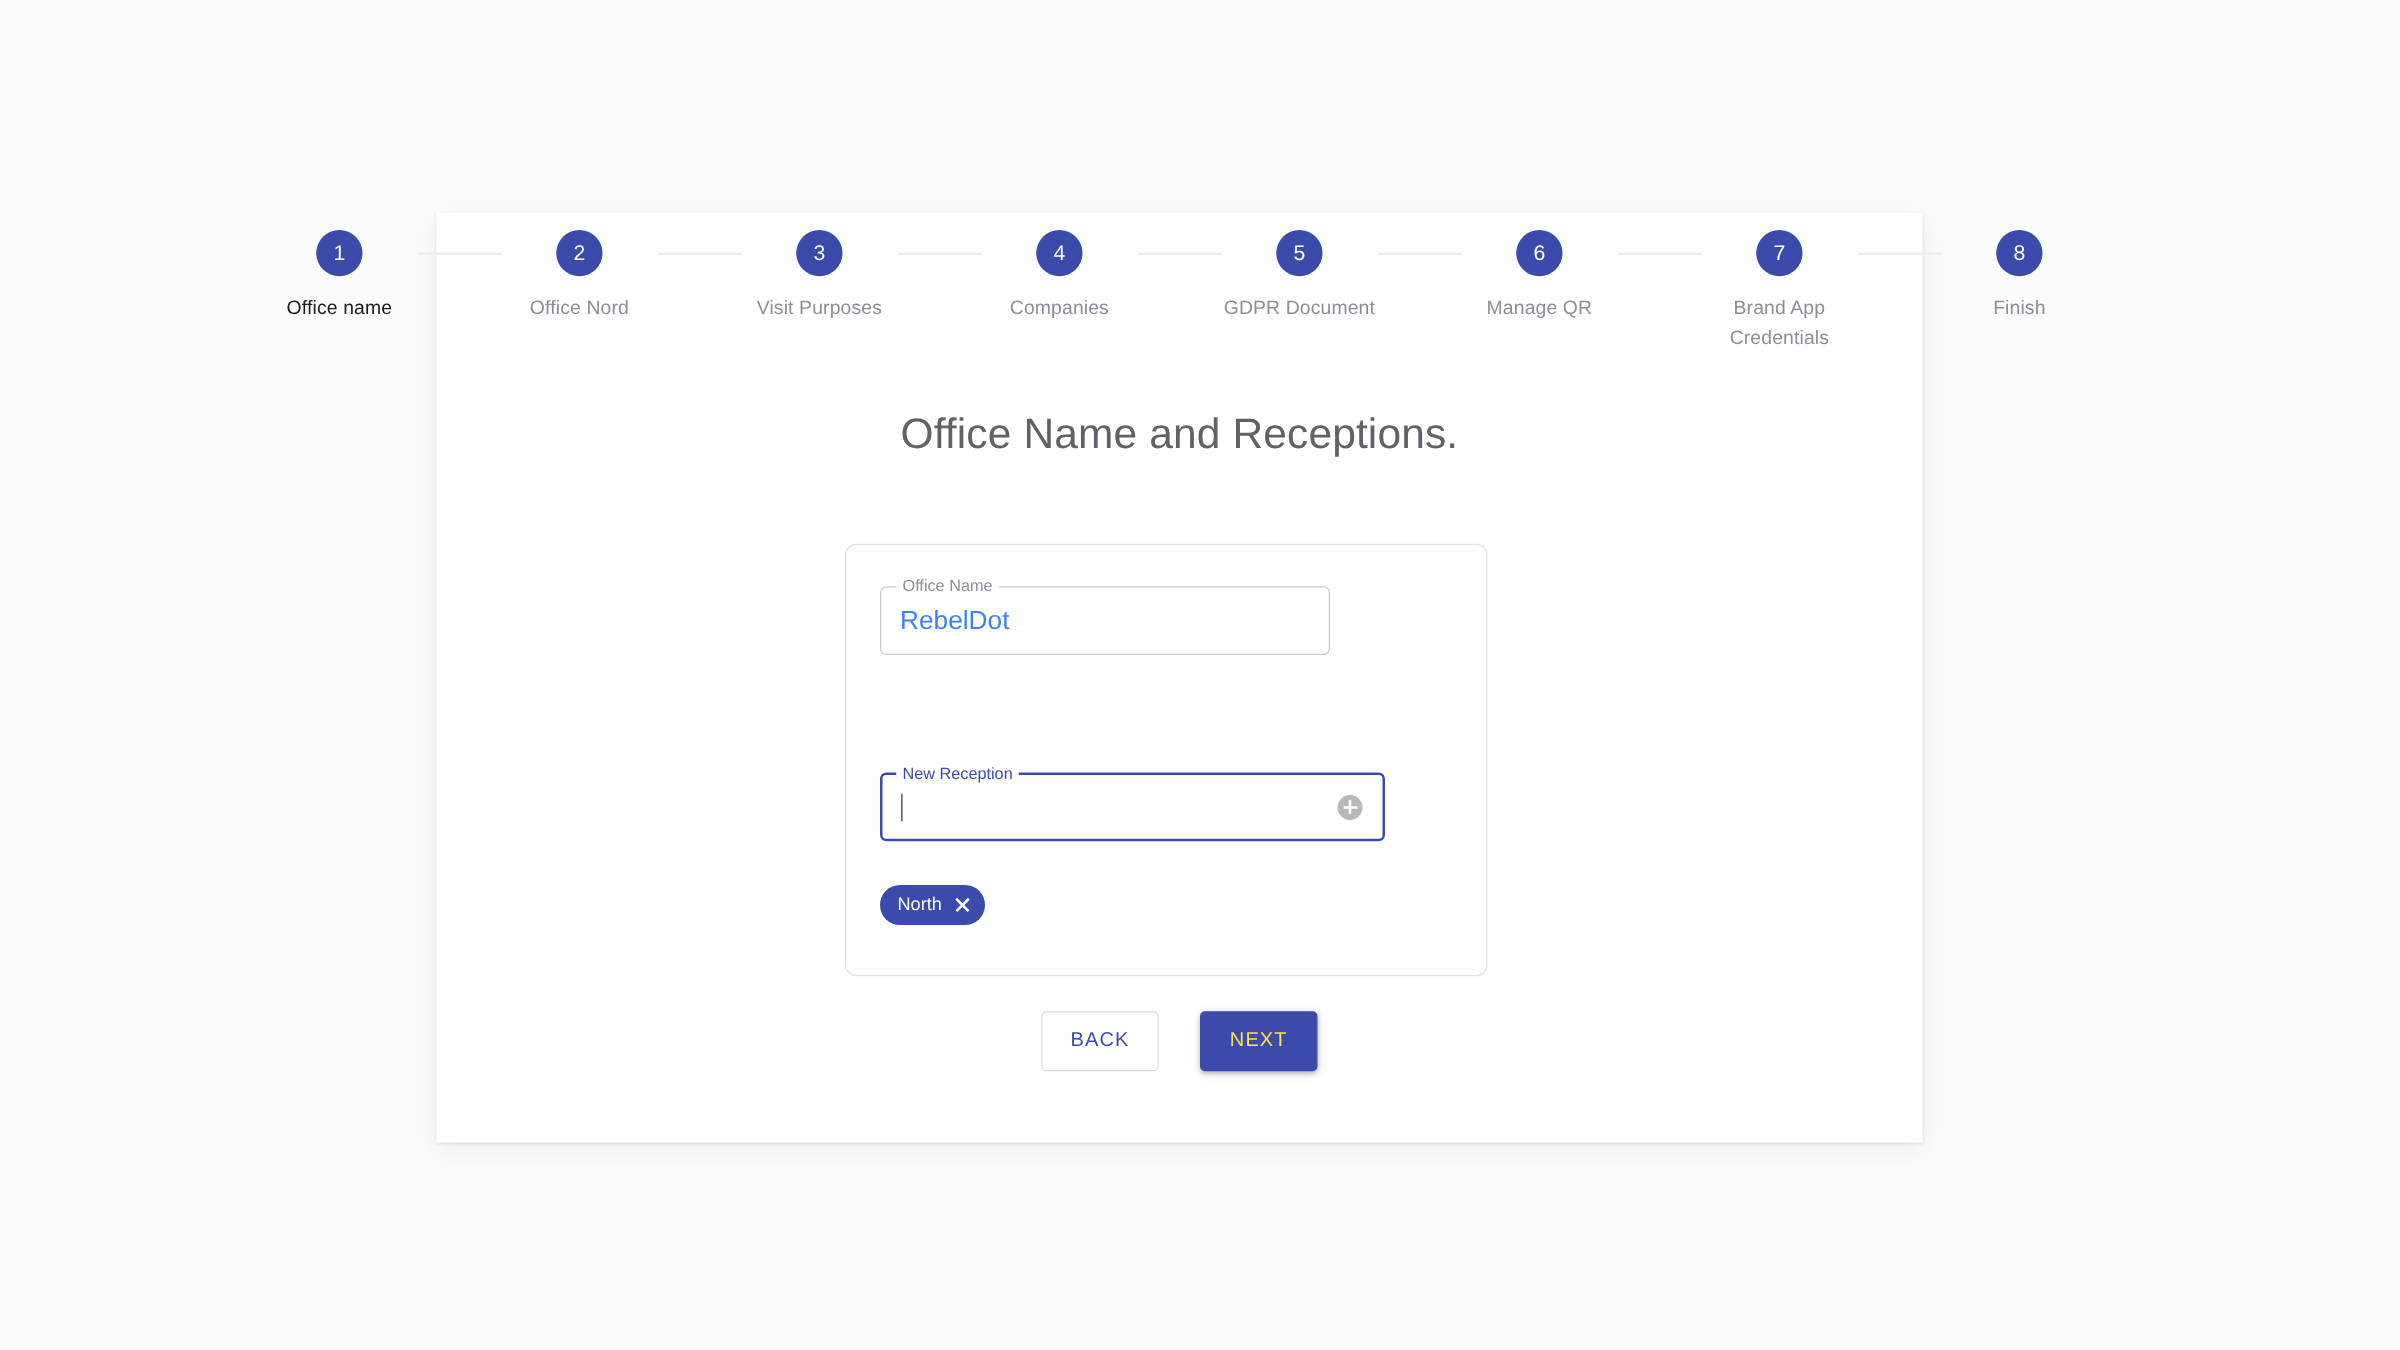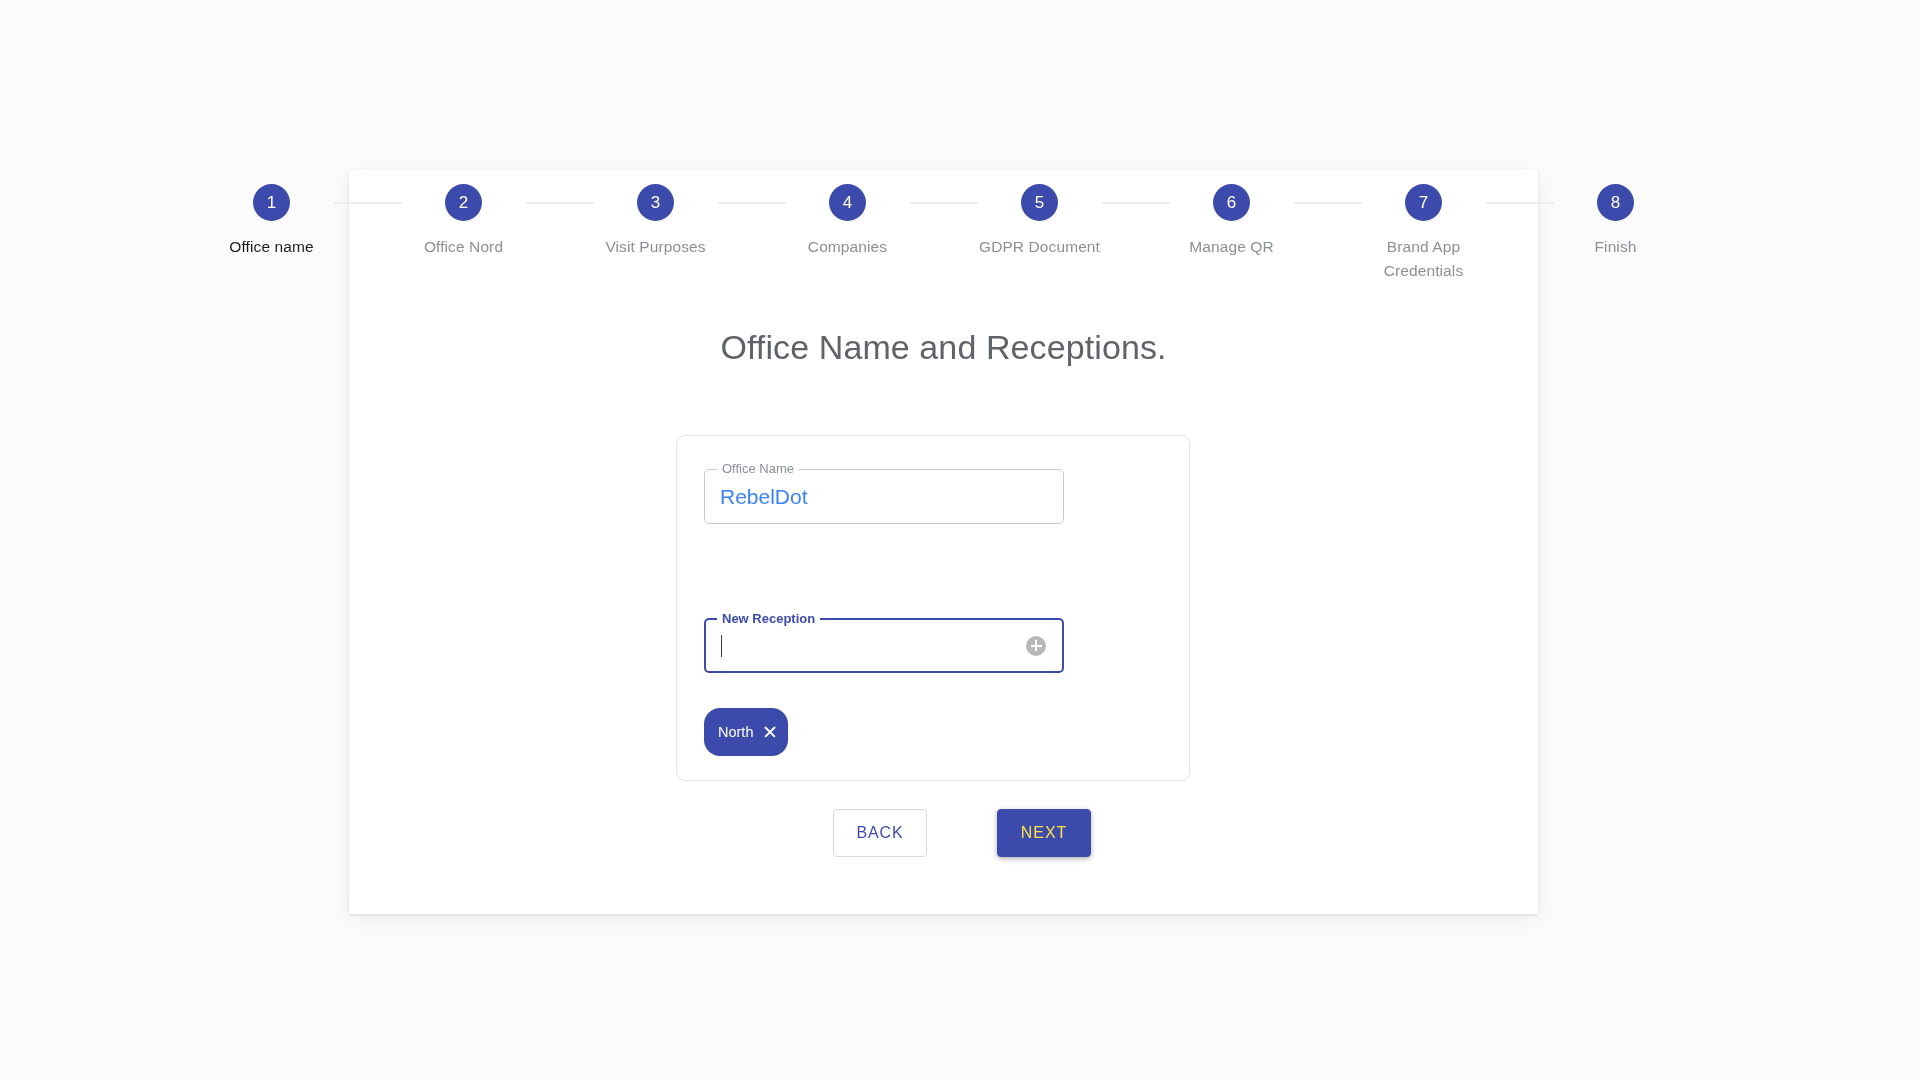--- a/index.html
+++ b/index.html
@@ -198,21 +198,21 @@
   #chip-row {
     position: absolute;
     left: 27px;
     top: 272px;
     display: flex;
     gap: 8px;
   }
   .chip {
     display: inline-flex;
     align-items: center;
-    height: 48px;
+    height: 32px;
     padding: 0 10px 0 14px;
     background: #3c4bab;
     border-radius: 16px;
     color: #ffffff;
     font-size: 14.5px;
     cursor: pointer;
   }
   .chip-remove {
     margin-left: 9px;
     width: 16px;
@@ -249,21 +249,20 @@
     padding: 0 22px;
     border-radius: 4px;
     font-size: 16px;
     letter-spacing: 0.9px;
     display: inline-flex;
     align-items: center;
     justify-content: center;
     cursor: pointer;
     box-sizing: border-box;
     font-family: "Liberation Sans", sans-serif;
-    margin-left: 37px;
   }
   .btn-back {
     background: #ffffff;
     border: 1px solid #d9dbe4;
     color: #3c4bab;
   }
   .btn-next {
     background: #3c4bab;
     border: 1px solid #3c4bab;
     color: #fde047;
@@ -331,21 +330,21 @@
   <div id="form-panel">
 
     <div class="field" style="left:27px; top:33px; width:360px; height:55px;">
       <div class="field-box idle">
         <div class="field-label">Office Name</div>
         <div class="field-value">RebelDot</div>
       </div>
     </div>
 
 
-    <div class="field" style="left:27px; top:182px; width:360px; height:55px;font-weight:bold;">
+    <div class="field" style="left:27px; top:182px; width:404px; height:55px;">
       <div class="field-box focused">
         <div class="field-label">New Reception</div>
         <div class="caret"></div>
         <div class="add-icon"></div>
       </div>
     </div>
 
     <div id="chip-row">
       <div class="chip">
         <span>North</span>

